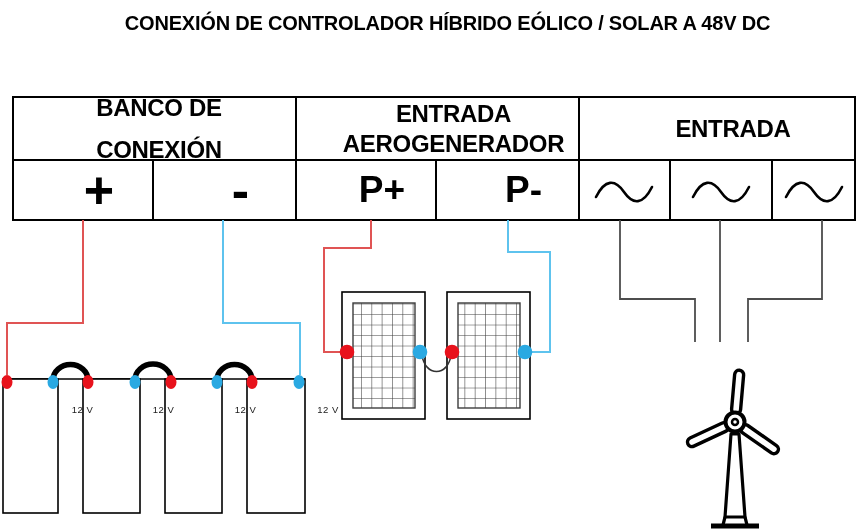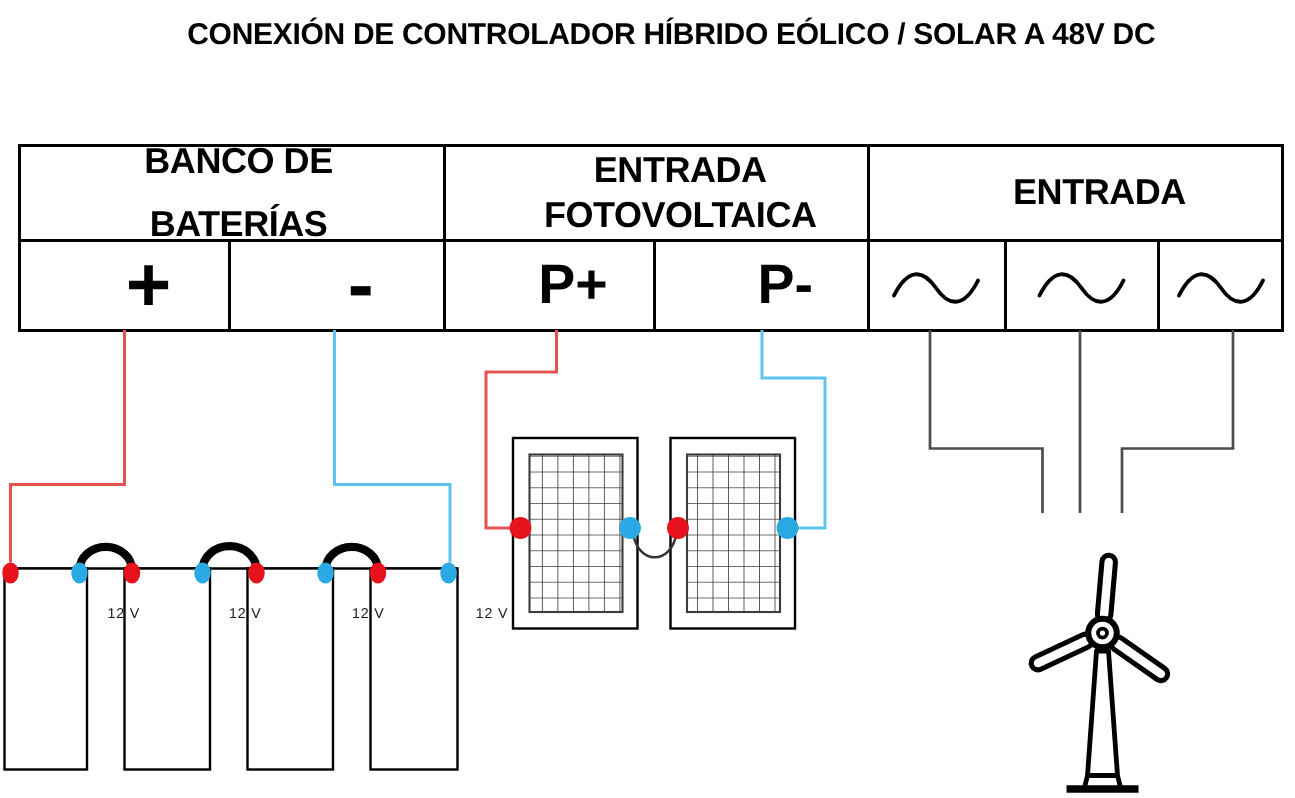--- a/index.html
+++ b/index.html
@@ -123,25 +123,25 @@
       <g transform="rotate(245)">
         <rect x="-4.5" y="-52" width="9" height="44" rx="4.5" fill="#fff" stroke="#000" stroke-width="3.4"></rect>
       </g>
       <circle cx="0" cy="0" r="9.5" fill="#fff" stroke="#000" stroke-width="4"></circle>
       <circle cx="0" cy="0" r="3" fill="#fff" stroke="#000" stroke-width="2.5"></circle>
     </g>
   </svg>
 
   <div class="abs hdr" style="left:13px;top:98px;width:260px;height:61px;gap:12px;">
     <span>BANCO DE</span>
-    <span>BATERÍAS</span>
+    <span>CONEXIÓN</span>
   </div>
   <div class="abs hdr" style="left:296px;top:98px;width:283px;height:61px;">
     <span>ENTRADA</span>
-    <span>FOTOVOLTAICA</span>
+    <span>AEROGENERADOR</span>
   </div>
   <div class="abs hdr" style="left:579px;top:98px;width:276px;height:61px;">
     <span>ENTRADA</span>
   </div>
 
   <div class="abs term big" style="left:13px;top:160px;width:140px;height:60px;">+</div>
   <div class="abs term big" style="left:153px;top:160px;width:143px;height:60px;">-</div>
   <div class="abs term med" style="left:296px;top:160px;width:140px;height:60px;">P+</div>
   <div class="abs term med" style="left:436px;top:160px;width:143px;height:60px;">P-</div>
 

